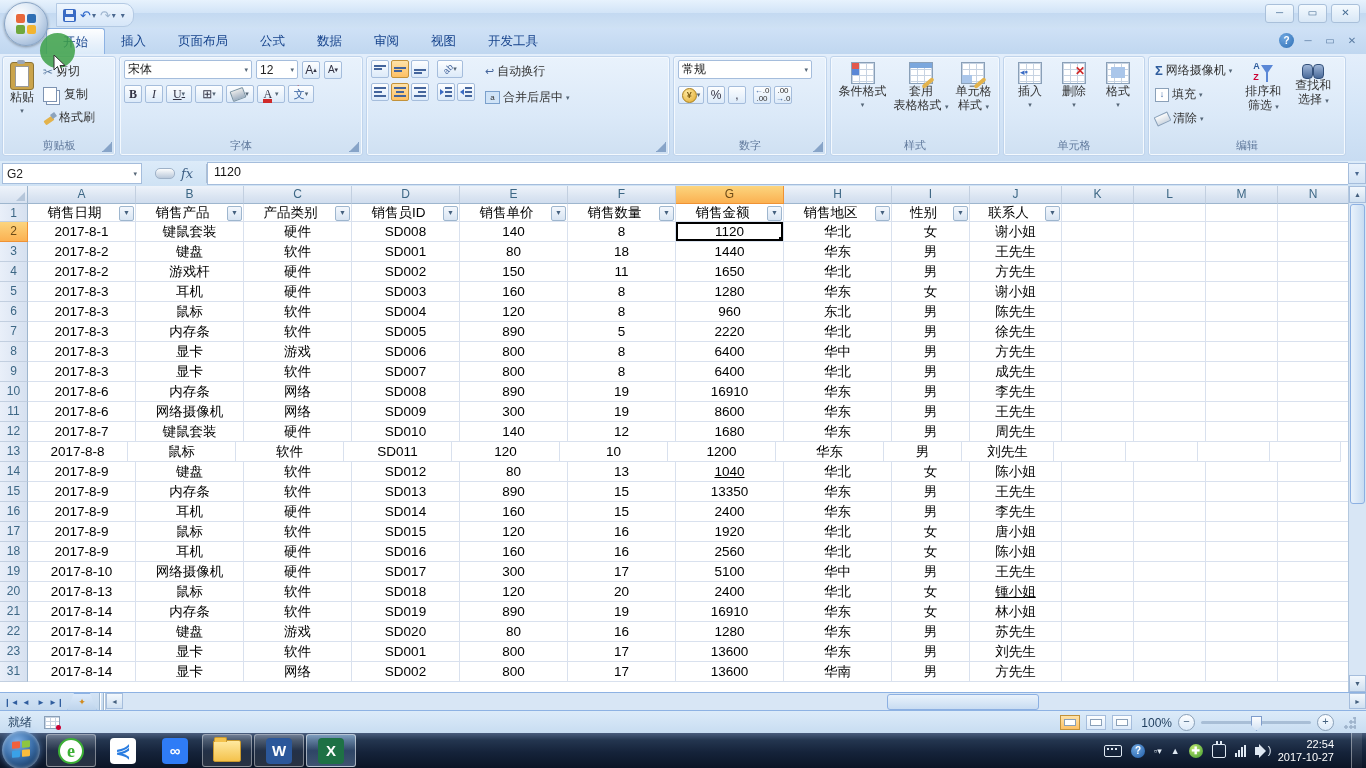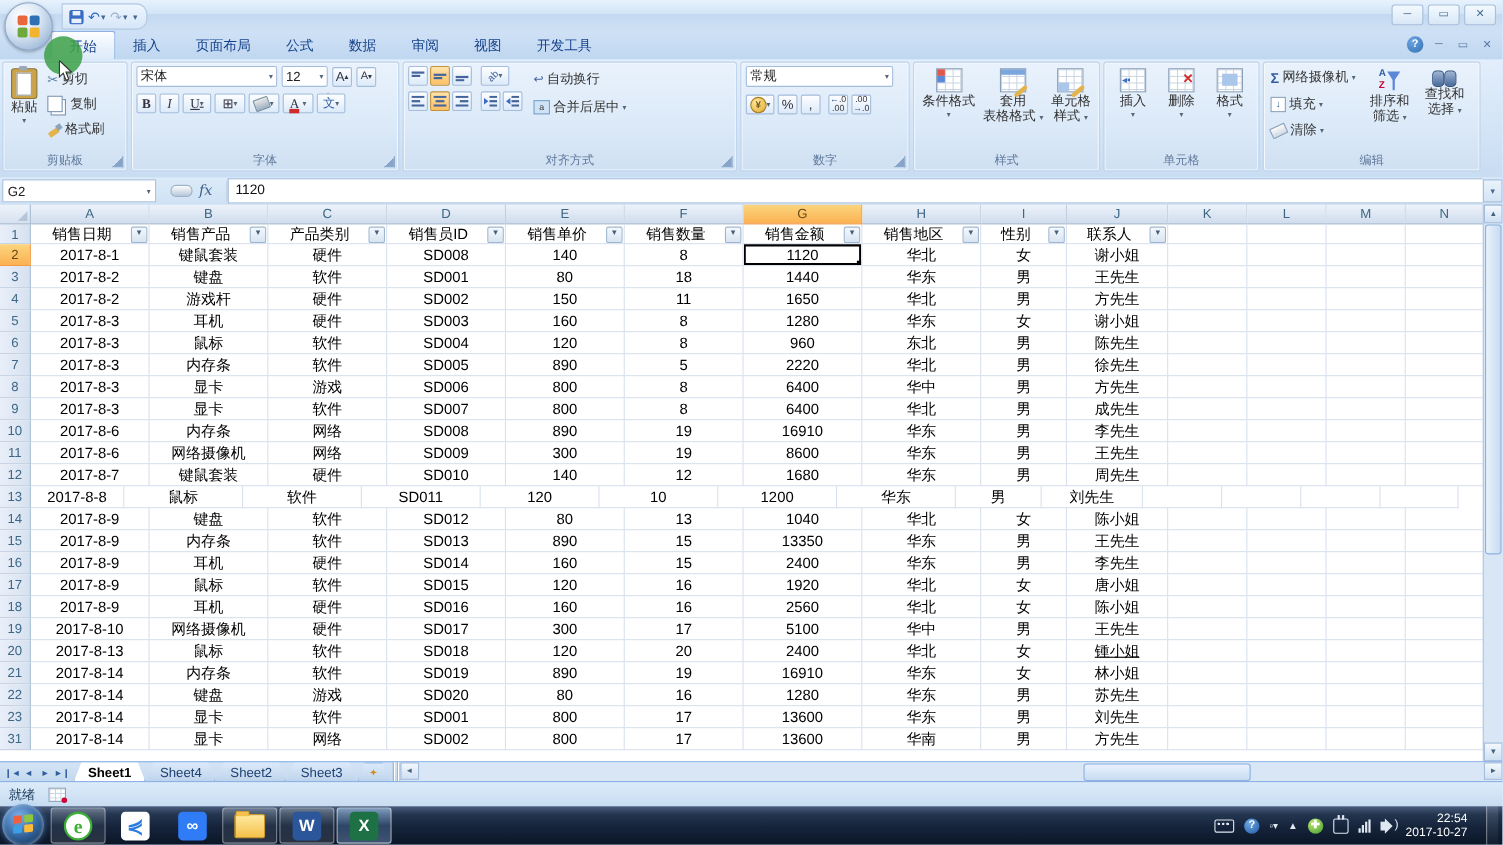--- a/index.html
+++ b/index.html
@@ -432,21 +432,20 @@
               <span style="color:#44659c;font-size:11px">↩</span>
               <span>自动换行</span>
             </div>
           <div class="sbtn">
               <span style="width:13px;height:11px;background:#cfe3f7;border:1px solid #7aa0cc;font-size:8px;line-height:11px;text-align:center;color:#333">a</span>
               <span>合并后居中</span>
               <span class="car">▾</span>
             </div>
         </div>
       </div>
-      <div class="rgroup-label">对齐方式</div>
       <span class="dlg"></span>
     </div>
 
     <div class="rgroup" style="width:152px">
       <div class="rgroup-body rb-col" style="gap:7px;width:100%">
         <div class="ddl" style="width:134px">
             <span>常规</span>
             <span class="car">▾</span>
           </div>
         <div style="display:flex;gap:3px;align-items:center">
@@ -780,21 +779,21 @@
       <div class="cell" style="width: 108px;">华东</div>
       <div class="cell" style="width: 78px;">男</div>
       <div class="cell" style="width: 92px;">周先生</div>
       <div class="cell" style="width: 72px;"></div>
       <div class="cell" style="width: 72px;"></div>
       <div class="cell" style="width: 72px;"></div>
       <div class="cell" style="width: 71px;"></div>
     </div>
     <div class="grow">
       <div class="rowhdr">13</div>
-      <div class="cell" style="width: 85px;">2017-8-8</div>
+      <div class="cell" style="width: 100px;">2017-8-8</div>
       <div class="cell" style="width: 108px;">鼠标</div>
       <div class="cell" style="width: 108px;">软件</div>
       <div class="cell" style="width: 108px;">SD011</div>
       <div class="cell" style="width: 108px;">120</div>
       <div class="cell" style="width: 108px;">10</div>
       <div class="cell" style="width: 108px;">1200</div>
       <div class="cell" style="width: 108px;">华东</div>
       <div class="cell" style="width: 78px;">男</div>
       <div class="cell" style="width: 92px;">刘先生</div>
       <div class="cell" style="width: 72px;"></div>
@@ -803,21 +802,21 @@
       <div class="cell" style="width: 71px;"></div>
     </div>
     <div class="grow">
       <div class="rowhdr">14</div>
       <div class="cell" style="width: 108px;">2017-8-9</div>
       <div class="cell" style="width: 108px;">键盘</div>
       <div class="cell" style="width: 108px;">软件</div>
       <div class="cell" style="width: 108px;">SD012</div>
       <div class="cell" style="width: 108px;">80</div>
       <div class="cell" style="width: 108px;">13</div>
-      <div class="cell" style="width: 108px;">1040</div>
+      <div class="cell" style="width: 108px; text-decoration: underline;">1040</div>
       <div class="cell" style="width: 108px;">华北</div>
       <div class="cell" style="width: 78px;">女</div>
       <div class="cell" style="width: 92px;">陈小姐</div>
       <div class="cell" style="width: 72px;"></div>
       <div class="cell" style="width: 72px;"></div>
       <div class="cell" style="width: 72px;"></div>
       <div class="cell" style="width: 71px;"></div>
     </div>
     <div class="grow">
       <div class="rowhdr">15</div>
@@ -997,38 +996,44 @@
   <div class="scr-btn down">▼</div>
 </div>
 
 <div id="sheetbar">
   <div id="tabnav">
     <span class="nav-b">❙◄</span>
     <span class="nav-b">◄</span>
     <span class="nav-b">►</span>
     <span class="nav-b">►❙</span>
   </div>
-  <div id="sheet-tabs">
-      <div class="stab active">Sheet1</div>
-      <div class="stab">Sheet4</div>
-      <div class="stab">Sheet2</div>
-      <div class="stab">Sheet3</div>
-    </div>
   <div id="ins-tab">✦</div>
   <div id="tab-split"></div>
   <div id="hscroll">
     <div class="scr-btn left">◄</div>
     <div id="hthumb"></div>
     <div class="scr-btn right">►</div>
   </div>
 </div>
 
 <div id="statusbar">
   <span id="status-mode">就绪</span>
   <span class="macro-ic"></span>
+  <div id="status-right">
+    <div class="view-b active"></div>
+    <div class="view-b"></div>
+    <div class="view-b"></div>
+    <span id="zoom-label">100%</span>
+    <span class="zoom-circ">−</span>
+    <div id="zoom-track">
+        <div id="zoom-thumb"></div>
+      </div>
+    <span class="zoom-circ">+</span>
+    <span id="grip"></span>
+  </div>
 </div>
 
 <div id="taskbar">
   <div id="start-orb">
       <span class="flag">
         <i></i>
         <i></i>
         <i></i>
         <i></i>
       </span>

